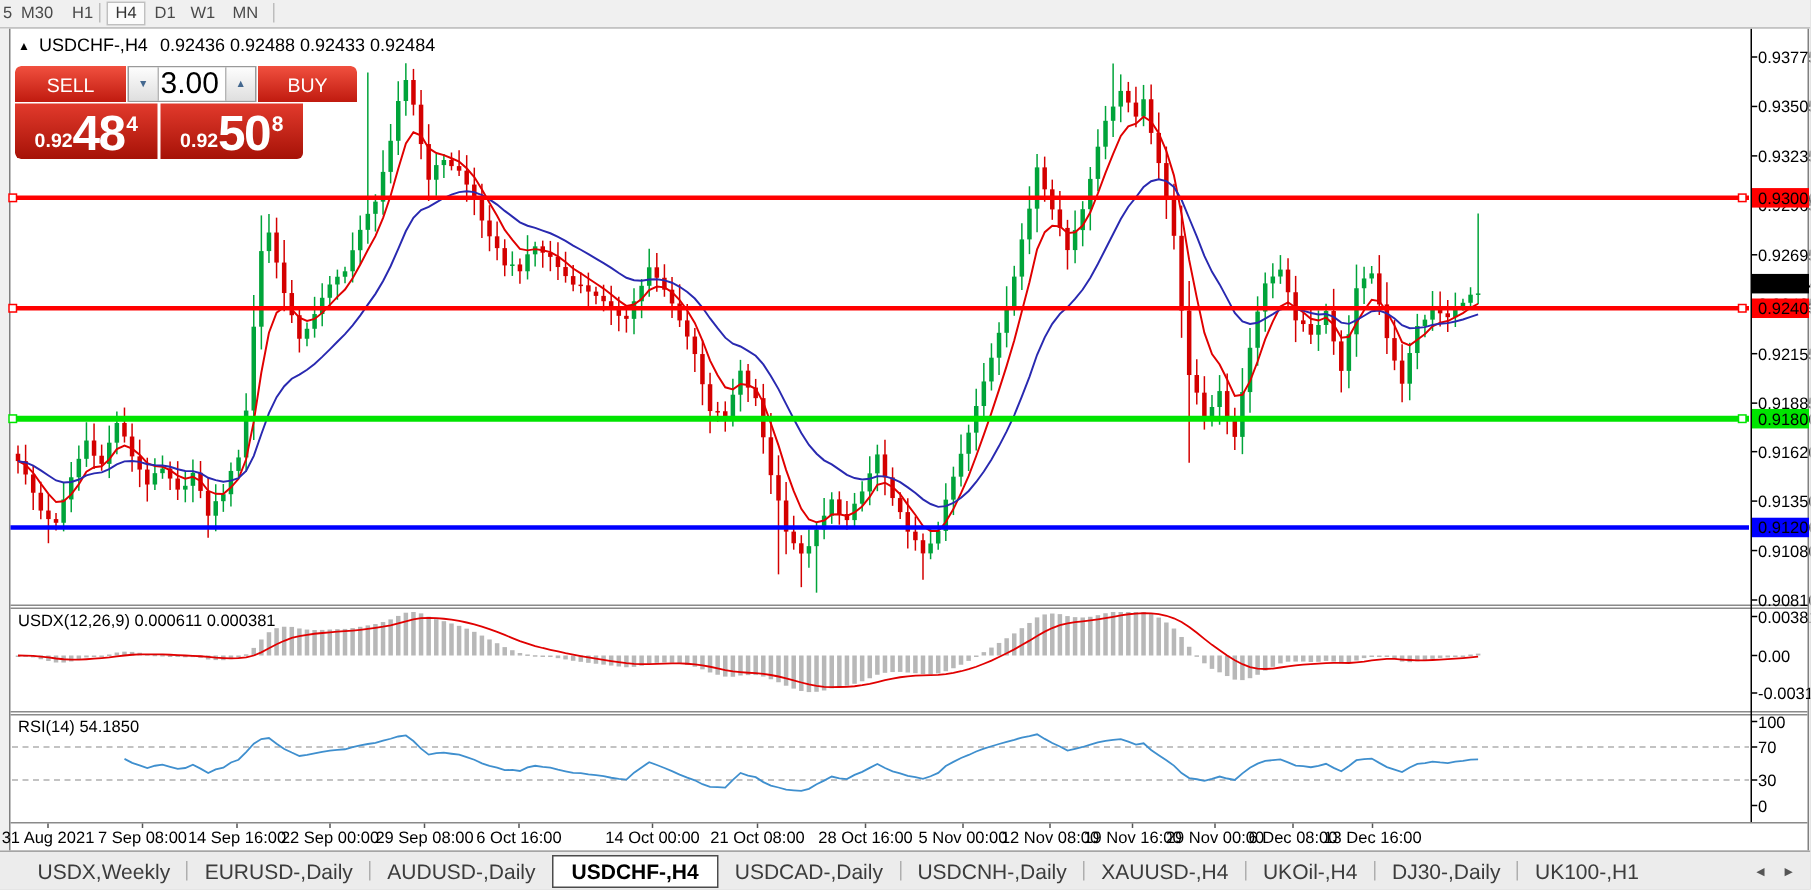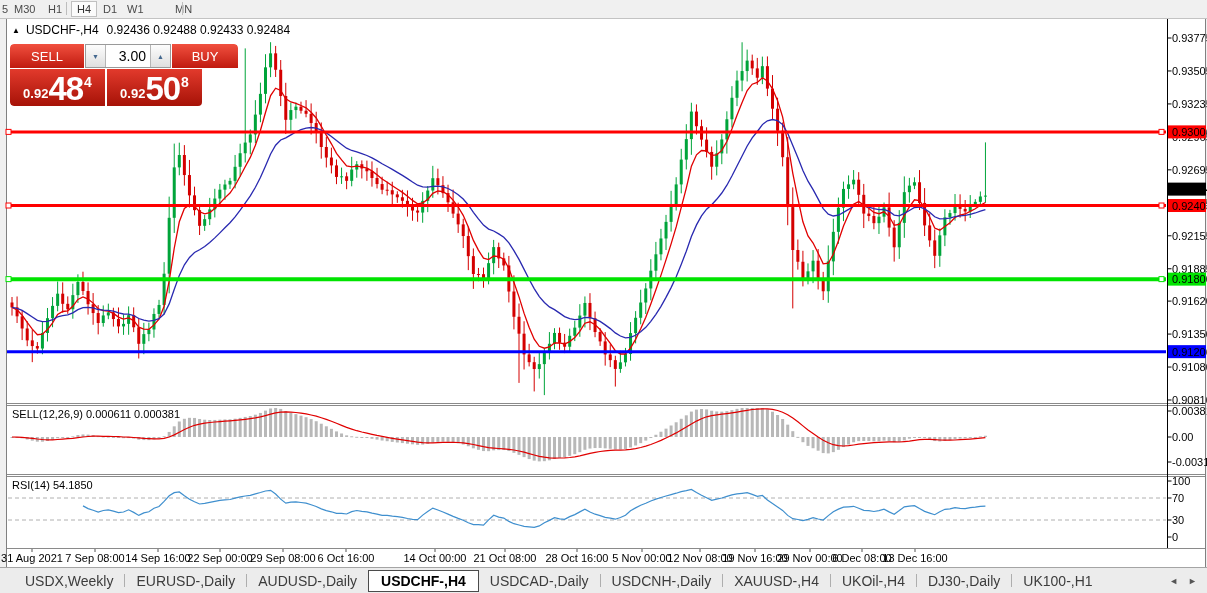--- a/index.html
+++ b/index.html
@@ -27,21 +27,21 @@
   #tp-row1{display:flex;height:24px;gap:1px;background:#fff;}
   .tp-btn{background:linear-gradient(#f1503f,#c01a0f);color:#fff;font-size:13px;
           display:flex;align-items:center;justify-content:center;cursor:pointer;}
   #sell-btn{width:74px;border-radius:4px 0 0 0;}
   #buy-btn{flex:1;border-radius:0 4px 0 0;}
   #vol-group{display:flex;width:86px;background:#fff;border:1px solid #9a9a9a;box-sizing:border-box;}
   .spin{width:19px;background:linear-gradient(#fdfdfd,#dfdfdf);border:0;color:#44688f;font-size:7px;
         display:flex;align-items:center;justify-content:center;cursor:pointer;}
   #spin-down{border-right:1px solid #b5b5b5;}
   #spin-up{border-left:1px solid #b5b5b5;}
-  #vol-input{flex:1;border:0;outline:0;font-family:"Liberation Sans",sans-serif;font-size:14px;
+  #vol-input{flex:1;border:0;outline:0;font-family:"Liberation Sans",sans-serif;font-size:20px;
              text-align:right;padding:0 4px 0 0;min-width:0;color:#000;}
   #tp-row2{display:flex;height:37px;gap:2px;background:#fff;margin-top:1px;}
   .px-box{width:95px;background:linear-gradient(#e23a2c,#a61207);color:#fff;display:flex;
           align-items:flex-end;justify-content:center;cursor:pointer;}
   #sell-px{border-radius:0 0 0 4px;}
   #buy-px{border-radius:0 0 4px 0;}
   .px-small{font-size:13px;font-weight:bold;padding-bottom:5px;}
   .px-big{font-size:33px;font-weight:bold;line-height:34px;letter-spacing:-1px;margin-top:10px;}
   .px-sup{font-size:14px;font-weight:bold;position:relative;top:-16px;margin-left:1px;}
 
@@ -61,21 +61,21 @@
 
 <div id="app">
 
   <div id="toolbar">
       <span class="tfbtn" style="left: 2px;">5</span>
       <span class="tfbtn" style="left: 14px;">M30</span>
       <span class="tfbtn" style="left: 48px;">H1</span>
       <span class="tfbtn sel" style="left: 71px;">H4</span>
       <span class="tfbtn" style="left: 103px;">D1</span>
       <span class="tfbtn" style="left: 127px;">W1</span>
-      <span class="tfbtn" style="left: 155px; margin-left: 20px;">MN</span>
+      <span class="tfbtn" style="left: 155px;">MN</span>
       <div class="tfsep" style="left: 66px;"></div>
       <div class="tfsep" style="left: 182px;"></div>
     </div>
 
   <svg id="chart-svg" width="1207" height="593">
       <g>
         <rect x="6.5" y="18.5" width="1199" height="549" fill="#ffffff" stroke="#808080"></rect>
         <line x1="7" y1="403.5" x2="1205" y2="403.5" stroke="#8a8a8a"></line>
         <line x1="7" y1="405.5" x2="1205" y2="405.5" stroke="#8a8a8a"></line>
         <line x1="7" y1="474.5" x2="1205" y2="474.5" stroke="#8a8a8a"></line>
@@ -802,21 +802,21 @@
       </div>
       <div id="buy-px" class="px-box">
         <span class="px-small">0.92</span>
         <span class="px-big">50</span>
         <span class="px-sup">8</span>
       </div>
     </div>
   </div>
 
   <div class="ind-label" style="left:12px;top:408px;">
-    <span>SELL(12,26,9)</span>
+    <span>USDX(12,26,9)</span>
     <span>0.000611 0.000381</span>
   </div>
   <div class="ind-label" style="left:12px;top:479px;">
     <span>RSI(14) 54.1850</span>
   </div>
 
   <div id="tabbar">
     <div id="tabs-holder" style="display:flex;align-items:center;margin-left:14px;">
         <div class="tab">USDX,Weekly</div>
         <div class="tabsep"></div>

